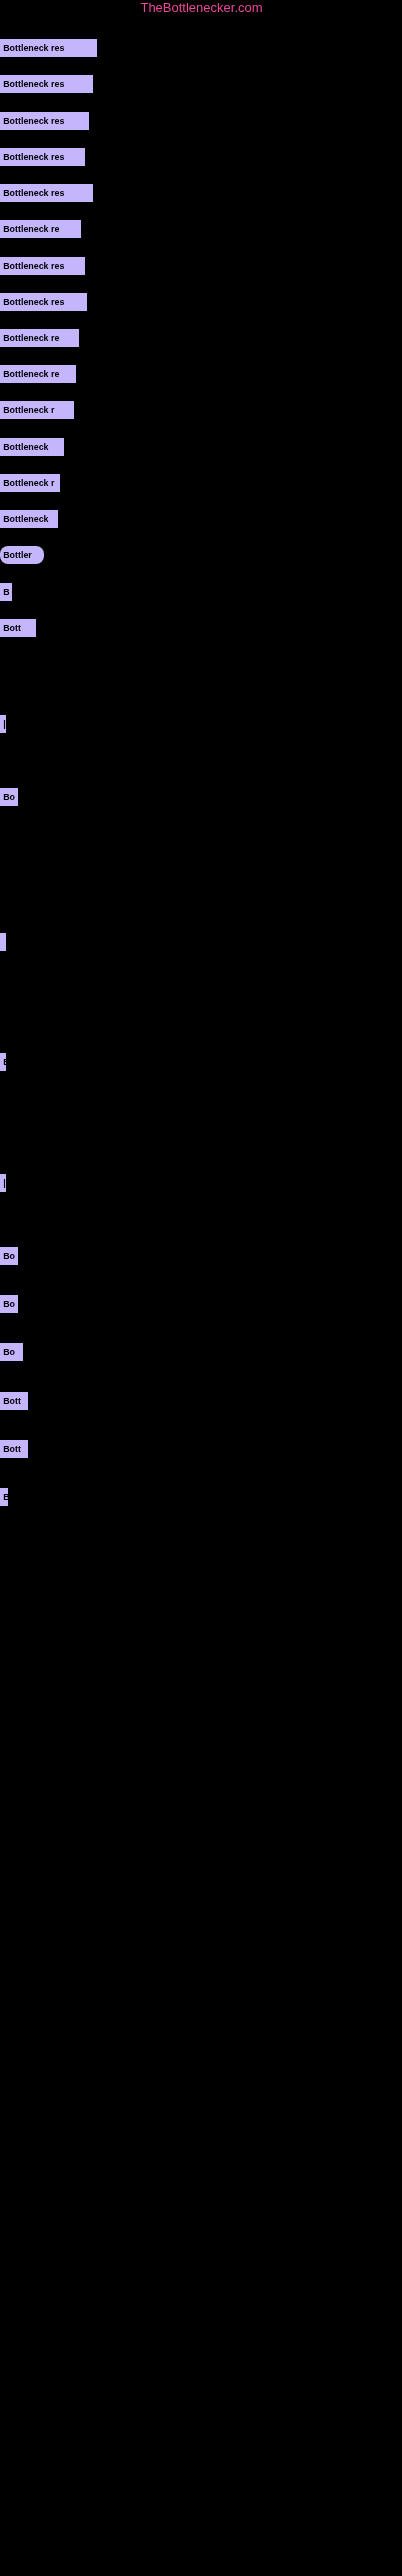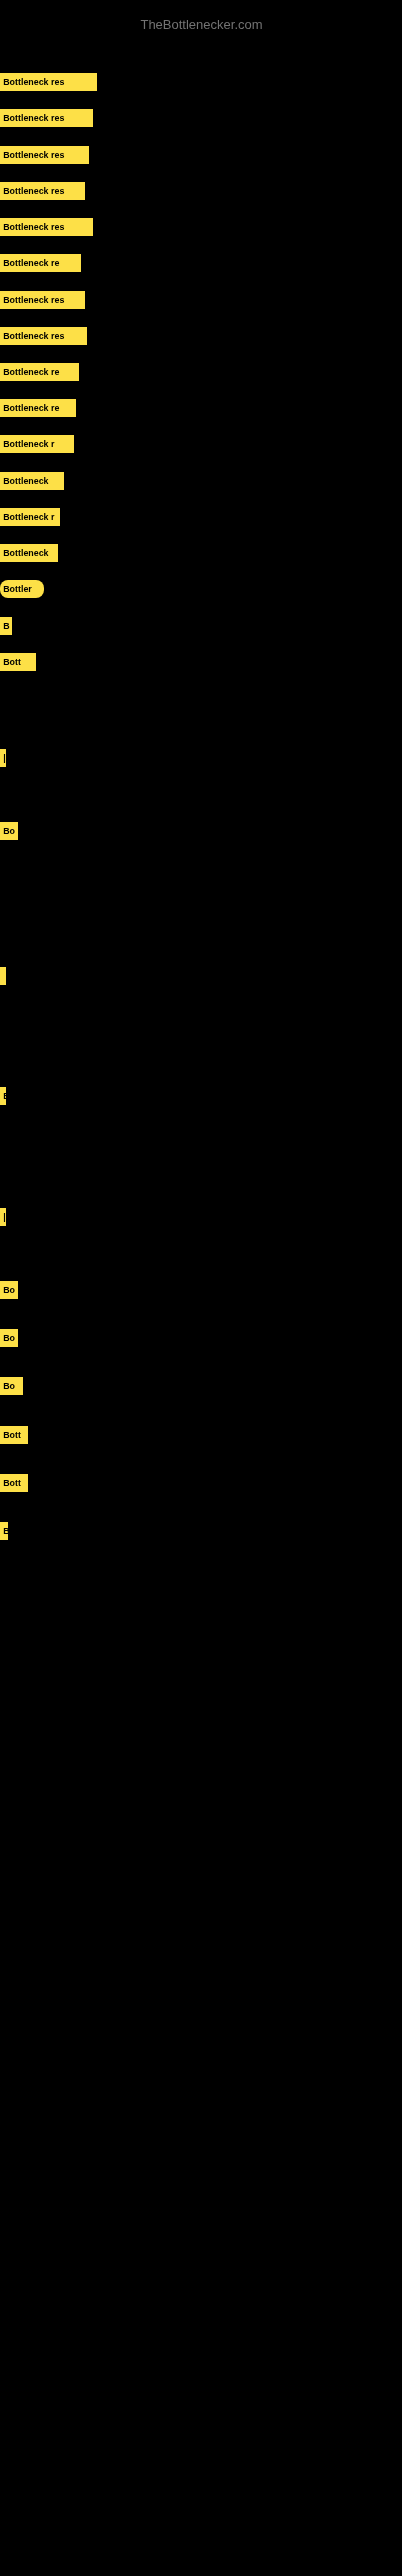--- a/index.html
+++ b/index.html
@@ -11,35 +11,35 @@
     body {
       background-color: #000000;
       font-family: Arial, sans-serif;
       width: 403px;
       min-height: 2576px;
       position: relative;
     }
 
     .site-title {
       text-align: center;
-      color: #737373;
+      color: #ec4899;
       font-size: 13px;
-      padding: 17px 0;
+      padding: 0 0;
       font-weight: normal;
     }
 
     .bar-container {
       position: absolute;
       left: 0;
       display: flex;
       align-items: center;
     }
 
     .bar-label {
-      background-color: #fde047;
+      background-color: #c4b5fd;
       color: #000000;
       font-size: 8.9px;
       font-weight: bold;
       padding: 1.6px 3.2px;
       white-space: nowrap;
       overflow: hidden;
       display: flex;
       align-items: center;
       height: 17.7px;
     }

